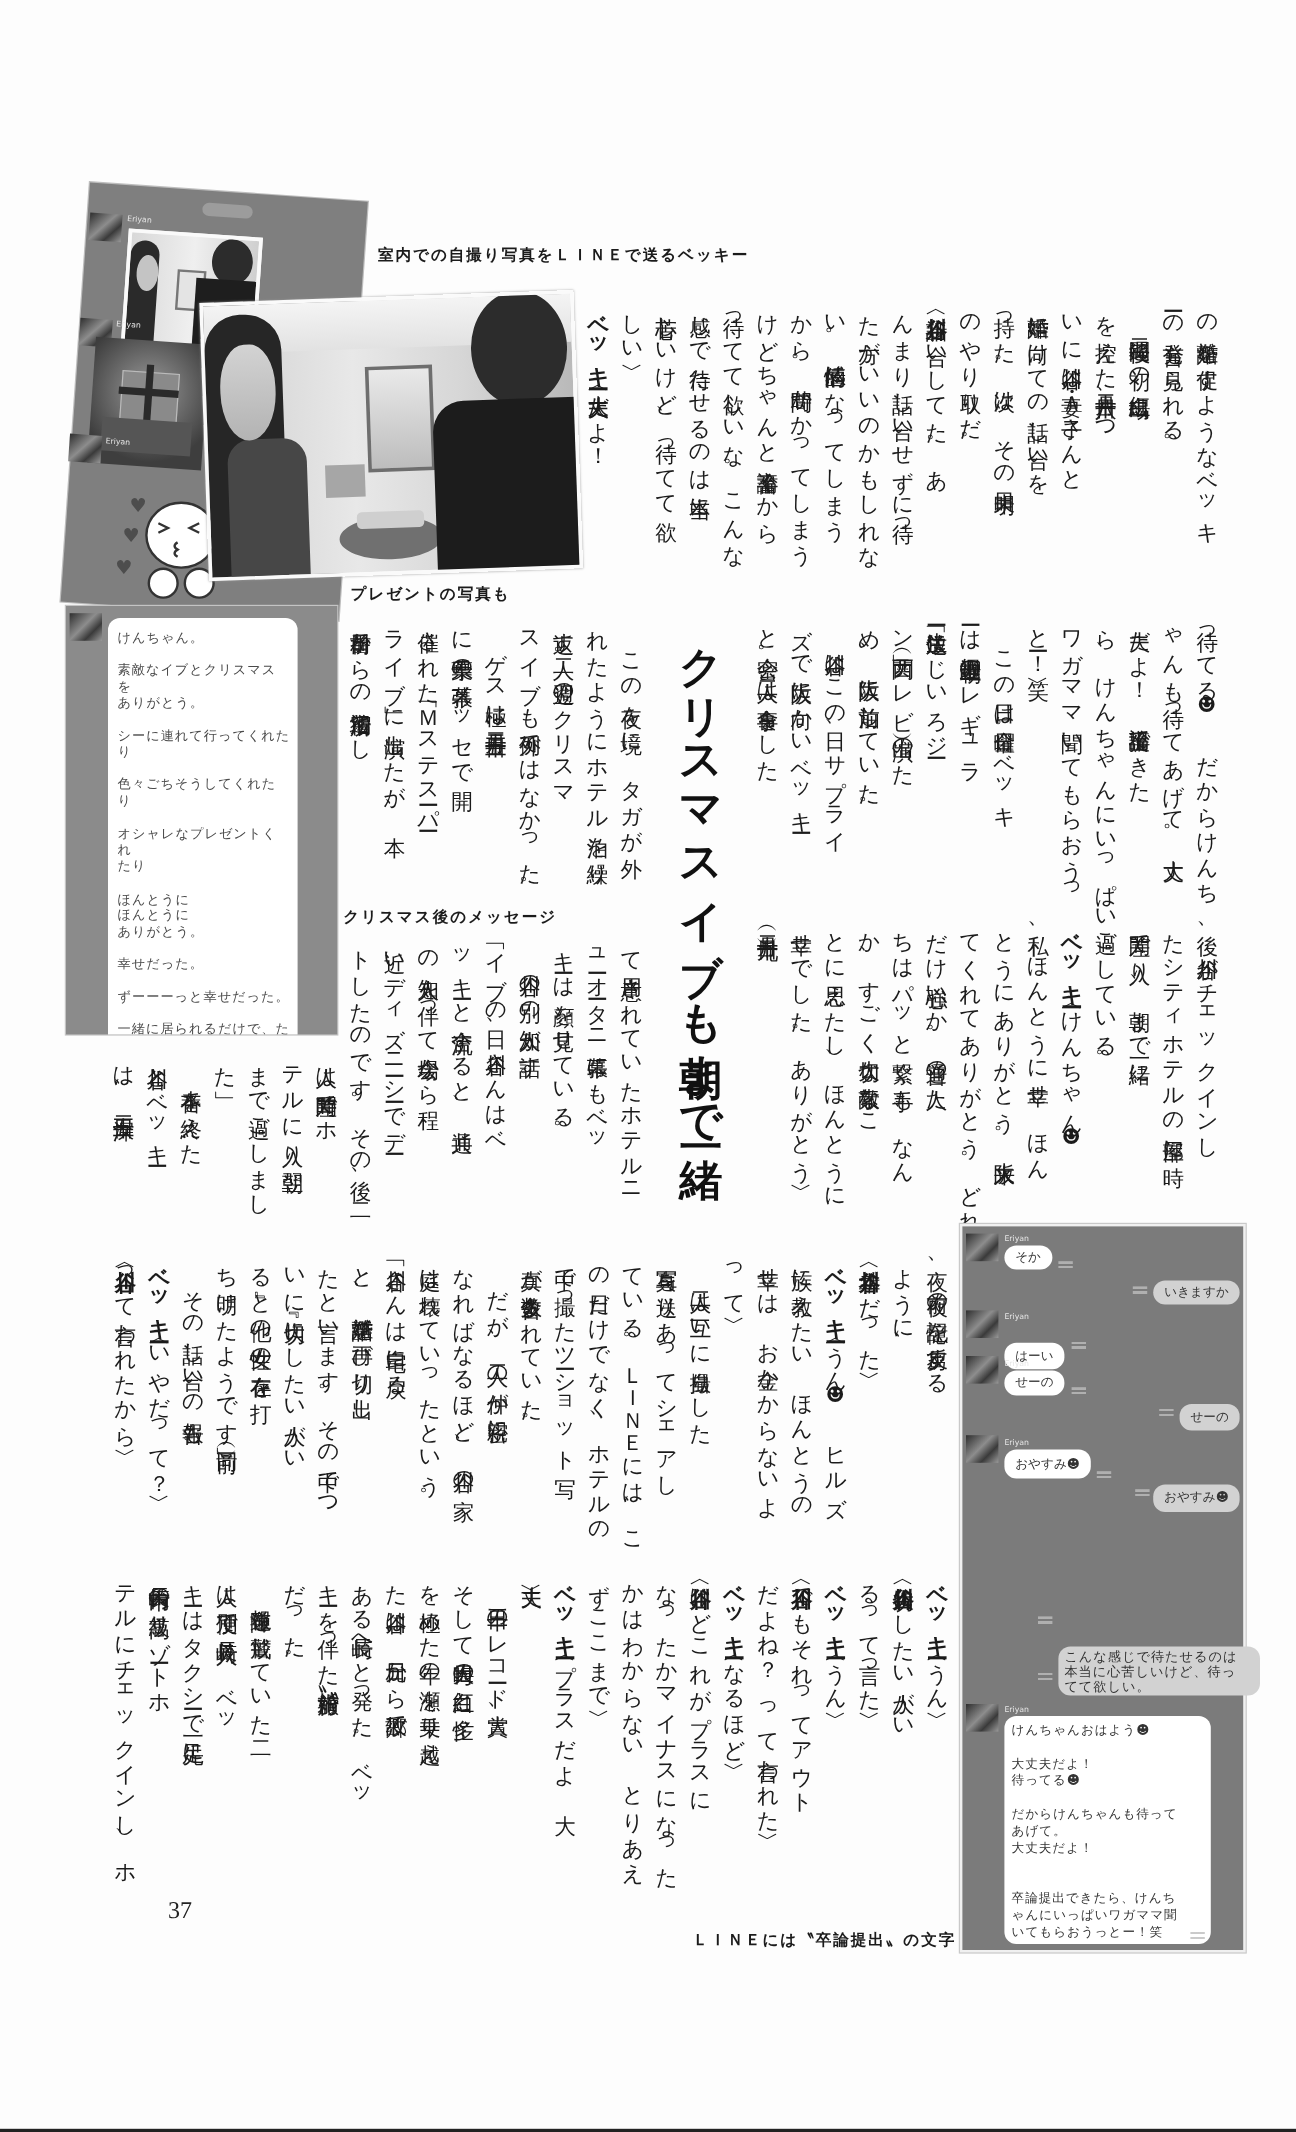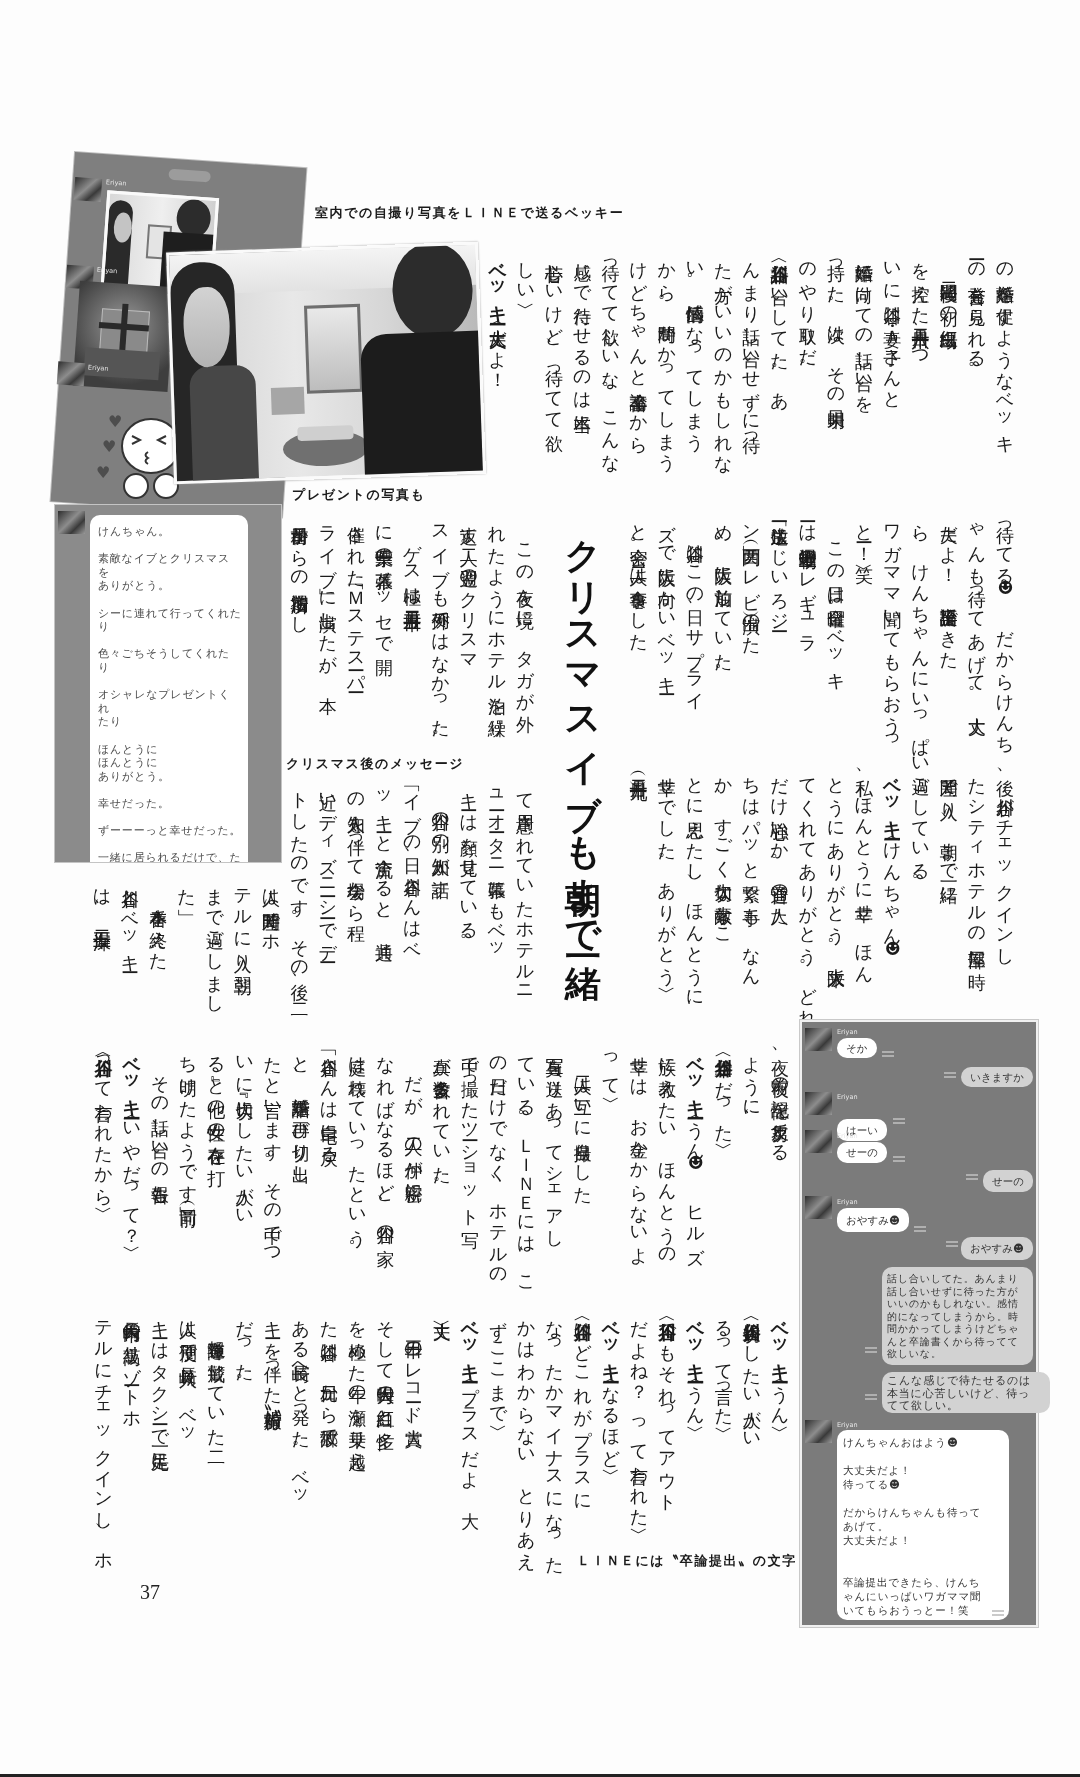--- a/index.html
+++ b/index.html
@@ -333,27 +333,20 @@
 
     <div class="ava" style="left:3px;top:174px"></div>
     <div class="nm" style="left:35px;top:176px">Eriyan</div>
     <div class="bub" style="left:35px;top:186px;height:24px;line-height:24px">おやすみ☻</div>
     <div class="ts" style="left:112px;top:204px"></div>
 
     <div class="ts" style="left:144px;top:219px"></div>
     <div class="bub me" style="right:3px;top:215px;height:23px;line-height:23px">おやすみ☻</div>
 
     <div class="ts" style="left:63px;top:325px"></div>
-    <div class="bub me multi" style="left:80px;top:245px;width:151px;height:98px;padding:6px 5px;font-size:10px;line-height:12.5px">話し合いしてた。あんまり
-話し合いせずに待った方が
-いいのかもしれない。感情
-的になってしまうから。時
-間かかってしまうけどちゃ
-んと卒論書くから待ってて
-欲しいな。</div>
 
     <div class="ts" style="left:63px;top:372px"></div>
     <div class="bub me multi" style="left:80px;top:350px;width:168px;height:41px;padding:3px 5px;font-size:11px;line-height:12.5px">こんな感じで待たせるのは
 本当に心苦しいけど、待っ
 てて欲しい。</div>
 
     <div class="ava" style="left:3px;top:398px"></div>
     <div class="nm" style="left:35px;top:399px">Eriyan</div>
     <div class="bub multi" style="left:35px;top:408px;width:172px;height:190px;padding:5px 6px;line-height:14px">けんちゃんおはよう☻
 
@@ -364,17 +357,17 @@
 あげて。
 大丈夫だよ！
 
 
 卒論提出できたら、けんち
 ゃんにいっぱいワガママ聞
 いてもらおうっとー！笑</div>
     <div class="ts" style="left:190px;top:588px"></div>
   </div>
 
-  <div class="cap" style="left:577px;top:1552px">ＬＩＮＥには〝卒論提出〟の文字</div>
+  <div class="cap" style="left:577px;top:1608px">ＬＩＮＥには〝卒論提出〟の文字</div>
 
   <div class="pagenum">37</div>
   <div class="bottom-rule"></div>
 </div>
 
 </body></html>

